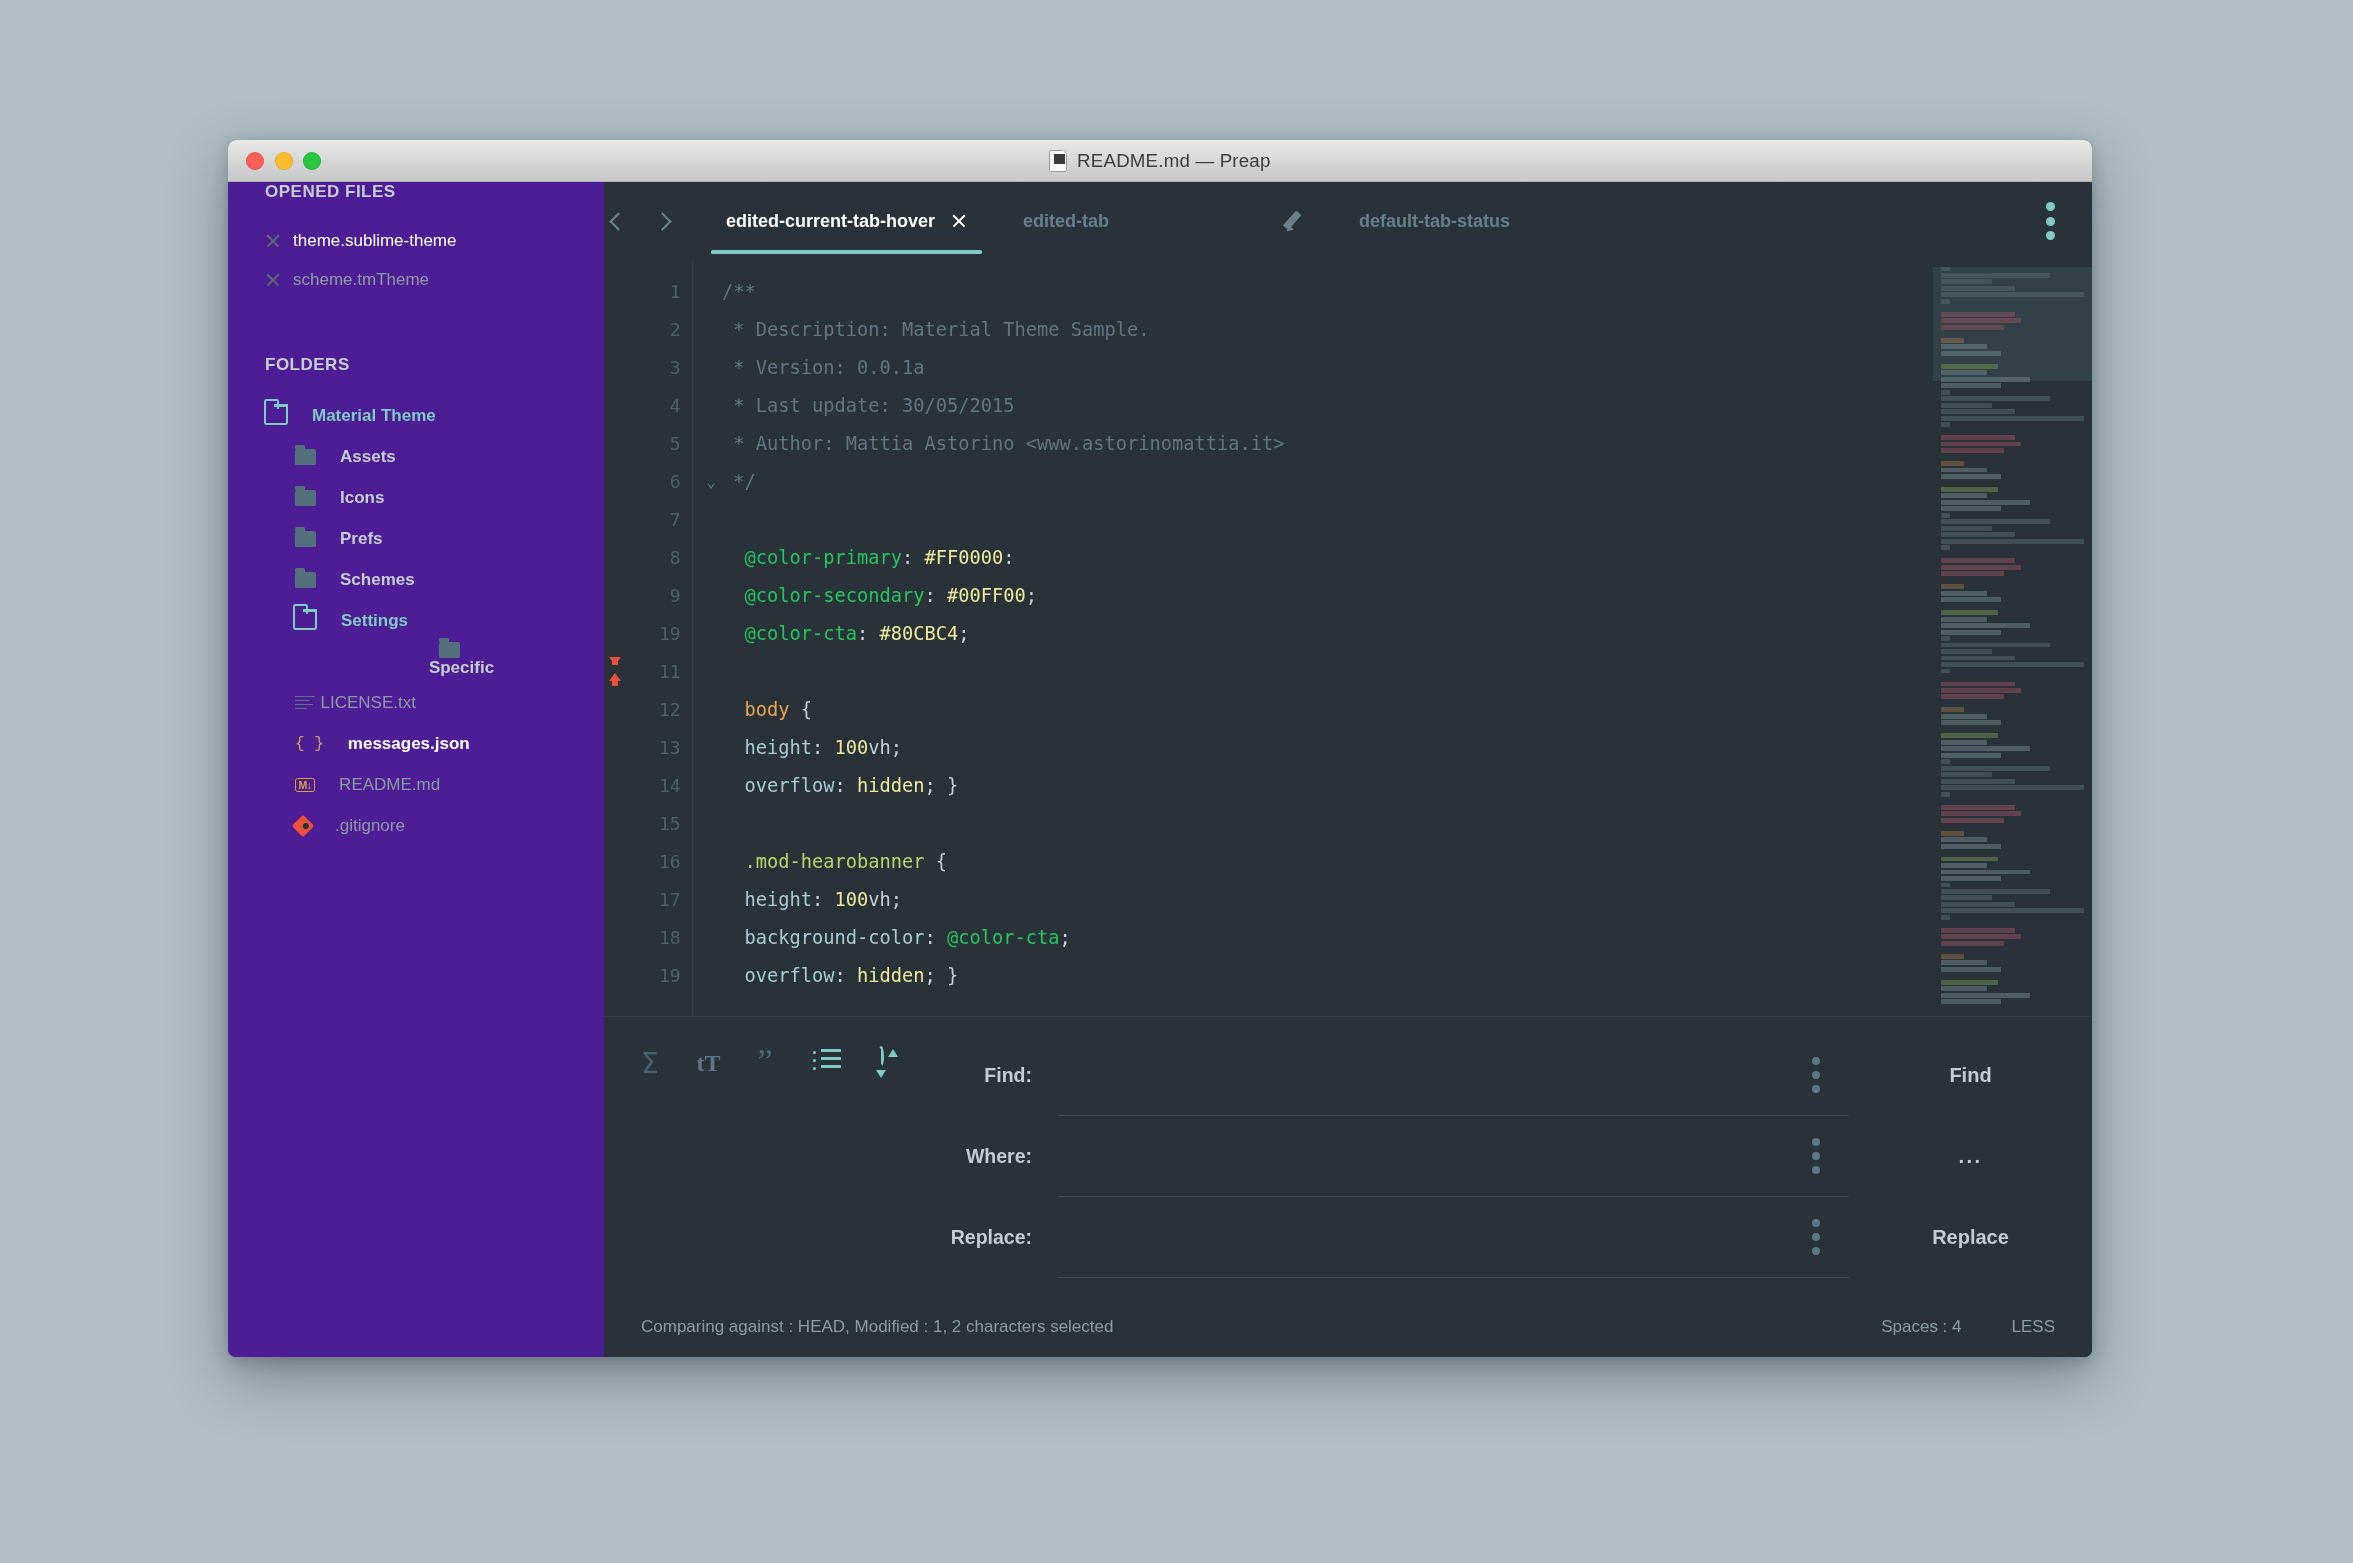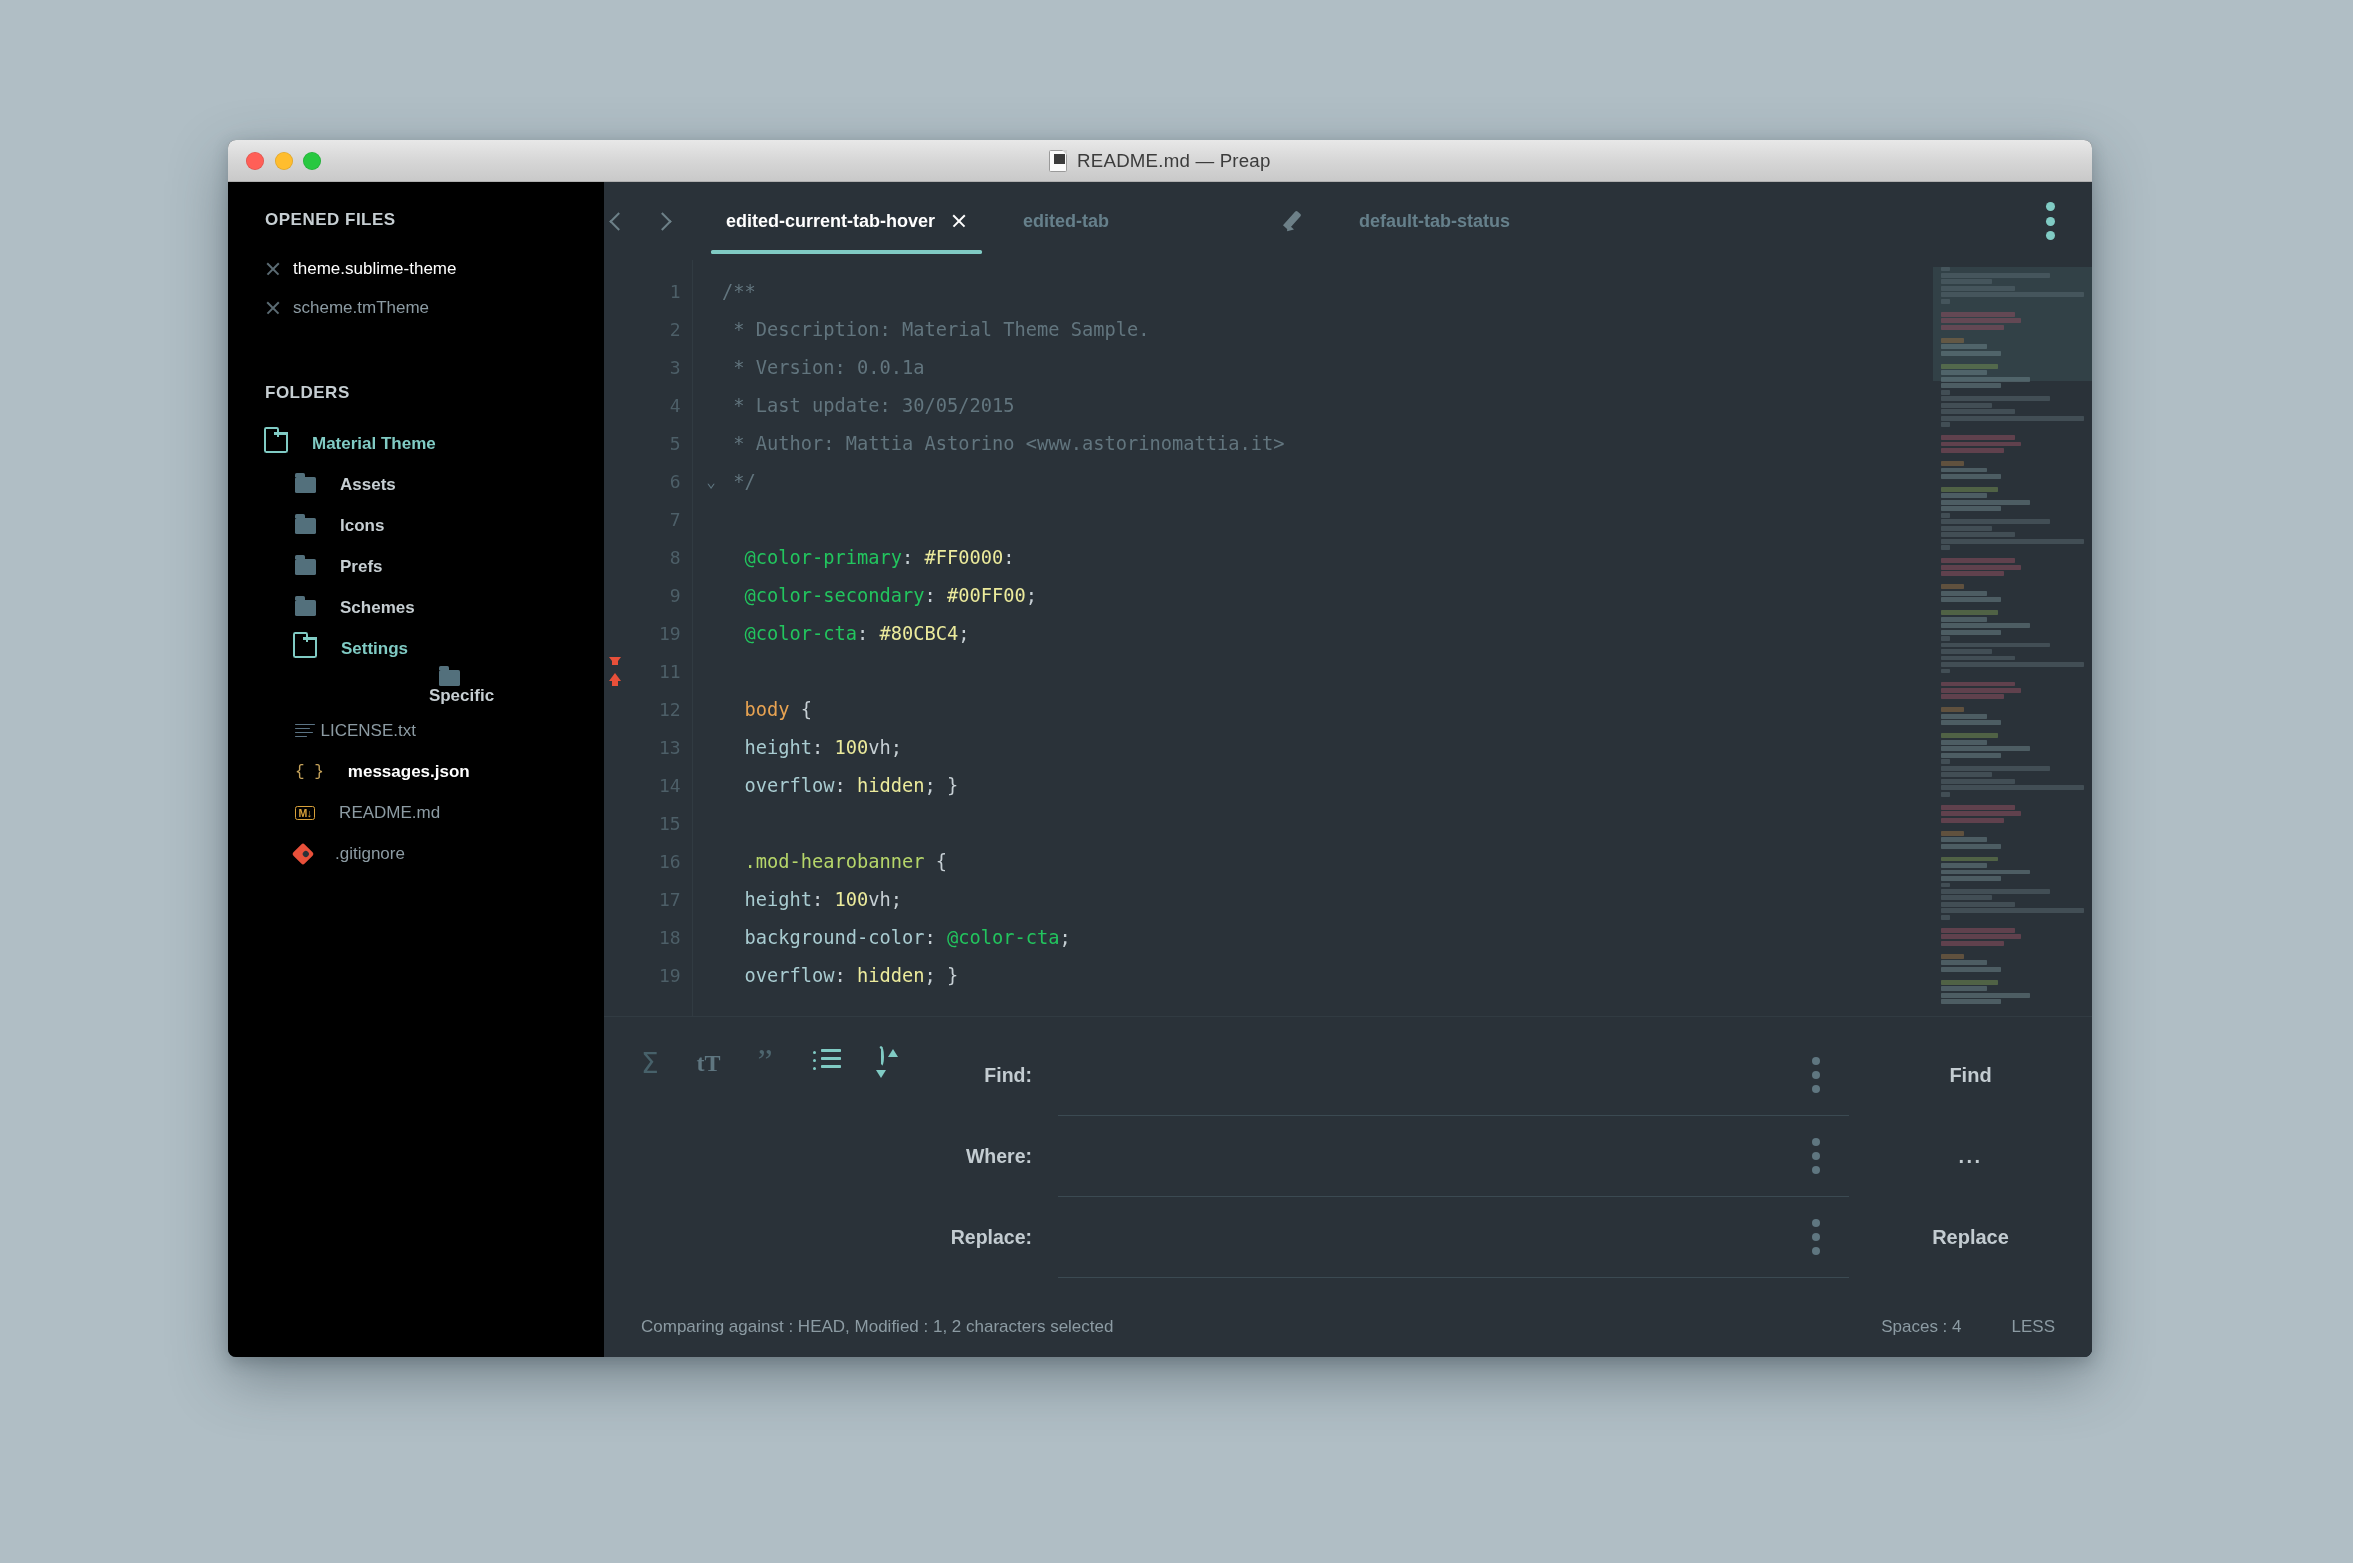--- a/index.html
+++ b/index.html
@@ -54,23 +54,22 @@
     border-color: transparent #cfcfcf transparent transparent;
   }
   #title-text { font-size: 18.7px; color: #3c3c3c; letter-spacing: 0.2px; }
 
   
   #body-wrap { flex: 1 1 auto; display: flex; min-height: 0; }
 
   
   #sidebar {
     width: 376px; flex: 0 0 376px;
-    background: #000000;
+    background: #4c1d95;
     display: flex; flex-direction: column;
-    padding-top: 28px;
   }
   .side-head {
     font-size: 17px; font-weight: 700; letter-spacing: 0.5px;
     color: #c6ced2; padding: 0 0 0 37px;
   }
   #opened-head { margin-bottom: 19.5px; }
   #folders-head { margin-top: 55px; margin-bottom: 21px; }
 
   .open-file {
     display: flex; align-items: center; height: 39px; padding-left: 37px; gap: 12px;

